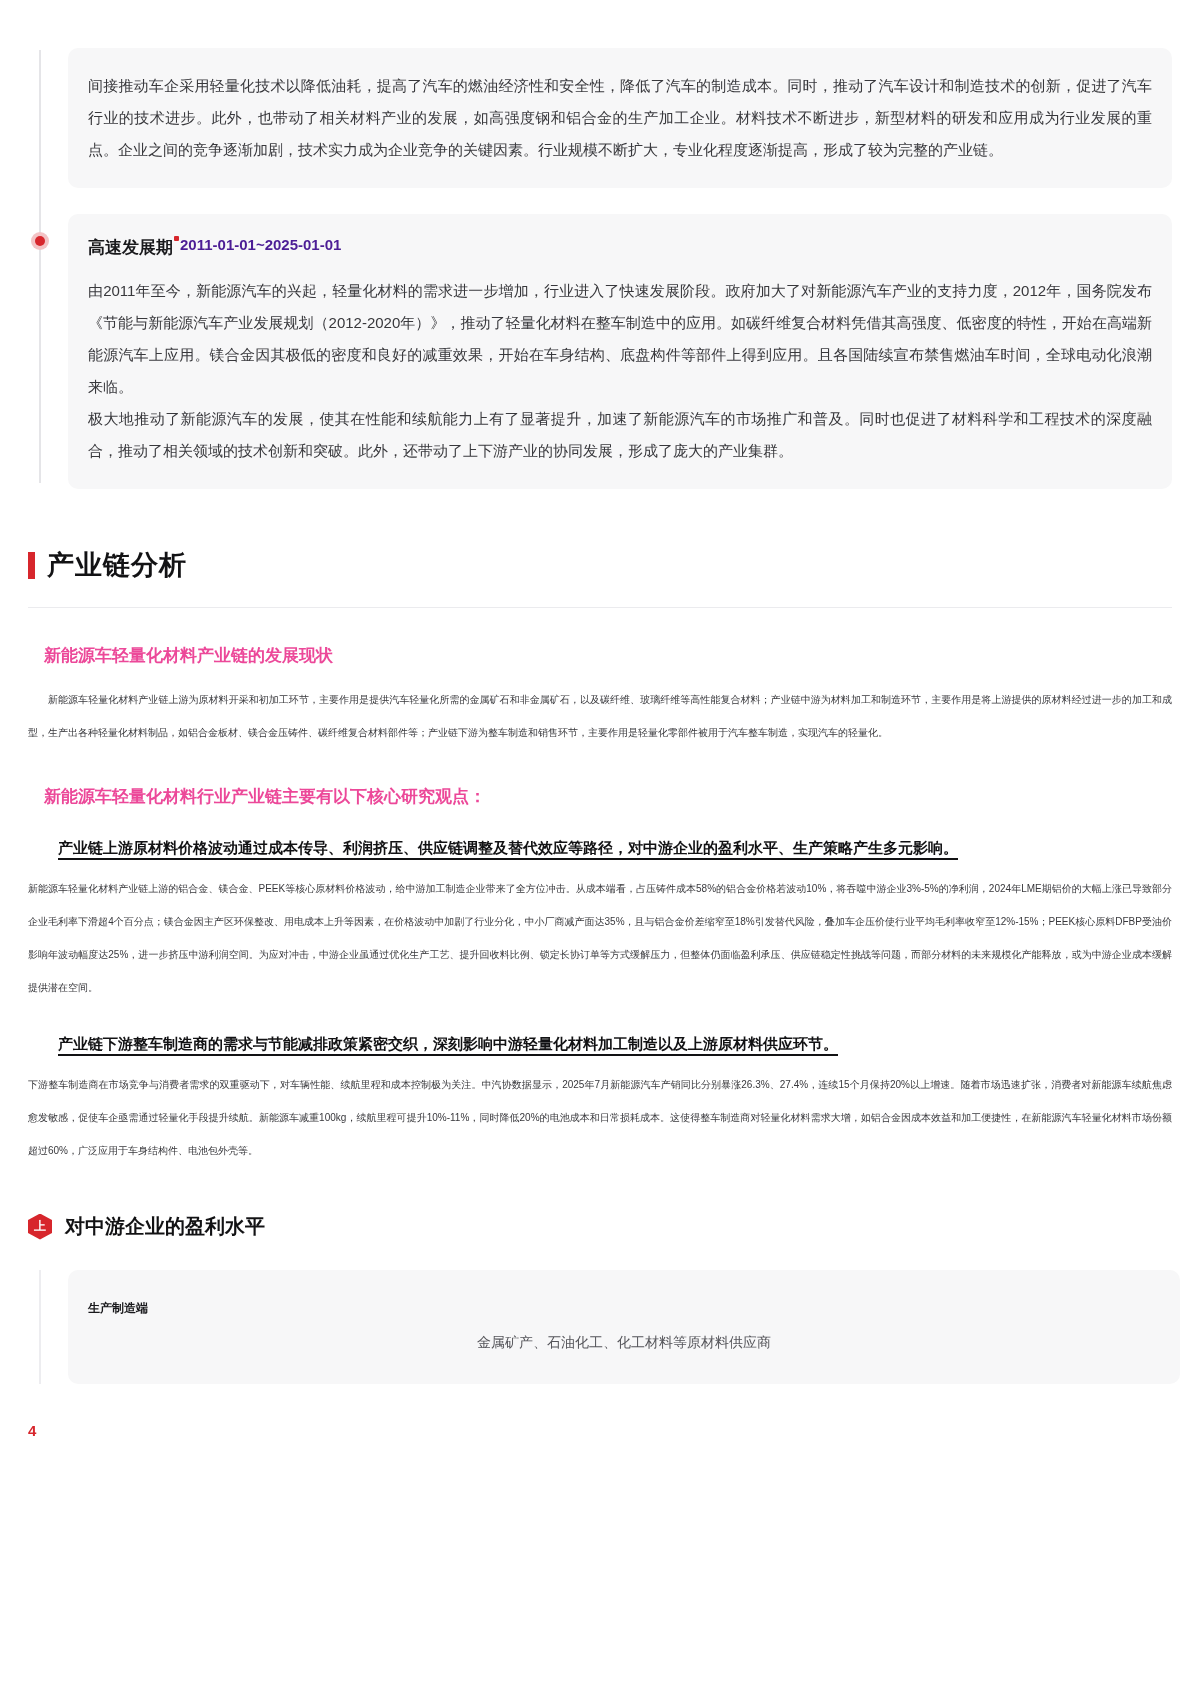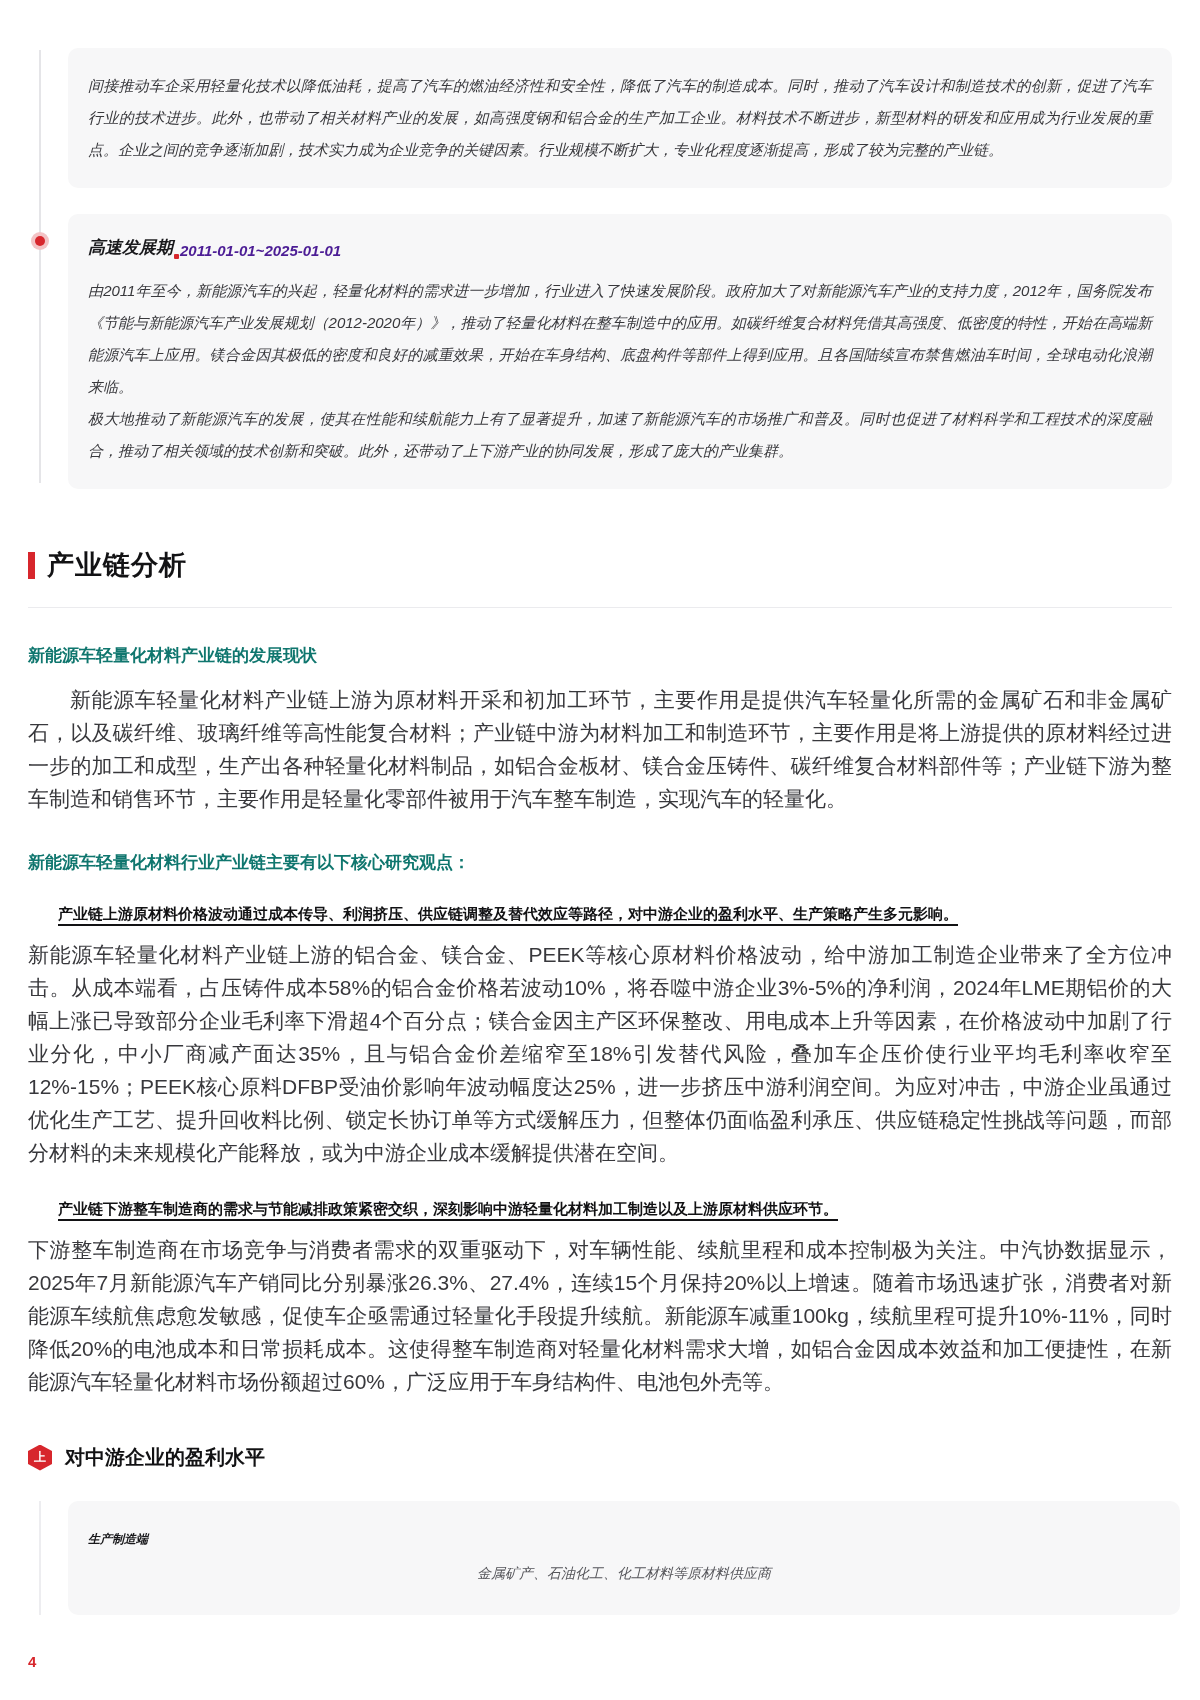--- a/index.html
+++ b/index.html
@@ -17,52 +17,51 @@
   .timeline { position: relative; }
   .t-line {
     position: absolute; left: 11px; top: 2px; bottom: 6px;
     width: 2px; background: #e5e5e8;
   }
   .card {
     margin-left: 40px;
     background: #f7f7f8;
     border-radius: 10px;
     padding: 22px 20px;
-    font-style: italic;
   }
   .card p {
     margin: 0;
     font-size: 15px;
     line-height: 32px;
     text-align: justify;
     color: #38383c;
   }
   .card p + p { margin-top: 0; }
   .timeline-item { position: relative; margin-top: 26px; }
   .t-dot {
     position: absolute; left: 3px; top: 18px;
     width: 18px; height: 18px; border-radius: 50%;
     background: #f3c3c5;
     display: flex; align-items: center; justify-content: center;
   }
   .t-dot-inner { width: 10px; height: 10px; border-radius: 50%; background: #d7262c; }
-  .stage-header { display: flex; align-items: flex-end; gap: 1px; margin-bottom: 16px; }
+  .stage-header { display: flex; align-items: flex-start; gap: 1px; margin-bottom: 16px; }
   .stage-title { font-size: 17px; font-weight: bold; color: #19191c; }
   .sep-dot { width: 5px; height: 5px; background: #d7262c; border-radius: 1px; flex: 0 0 auto; }
   .stage-date { font-size: 15px; font-weight: bold; color: #4c1d95; }
 
   
   .section-header { margin-top: 58px; display: flex; align-items: center; }
   .red-bar { width: 7px; height: 27px; background: #d7262c; margin-right: 12px; flex: 0 0 auto; }
   .section-title { font-size: 27px; font-weight: bold; color: #121214; margin: 0; letter-spacing: 1px; }
   .divider { height: 1px; background: #ebebee; margin-top: 24px; }
 
-  h3.sub-heading { font-size: 17px; font-weight: bold; color: #0f766e; margin: 36px 0 0 0; }
+  h3.sub-heading { font-size: 17px; font-weight: bold; color: #ec4899; margin: 36px 0 0 16px; }
   .para {
-    font-size: 21px; line-height: 33px; text-align: justify;
+    font-size: 10px; line-height: 33px; text-align: justify;
     color: #38383c; margin: 16px 0 0 0;
   }
   .indent { text-indent: 2em; }
   .highlight {
     font-size: 15px; font-weight: bold; color: #121214;
     text-indent: 2em; margin: 28px 0 0 0; line-height: 24px;
     text-decoration: underline; text-underline-offset: 5px; text-decoration-thickness: 1.5px;
   }
   .point-body { margin-top: 12px; }
 

